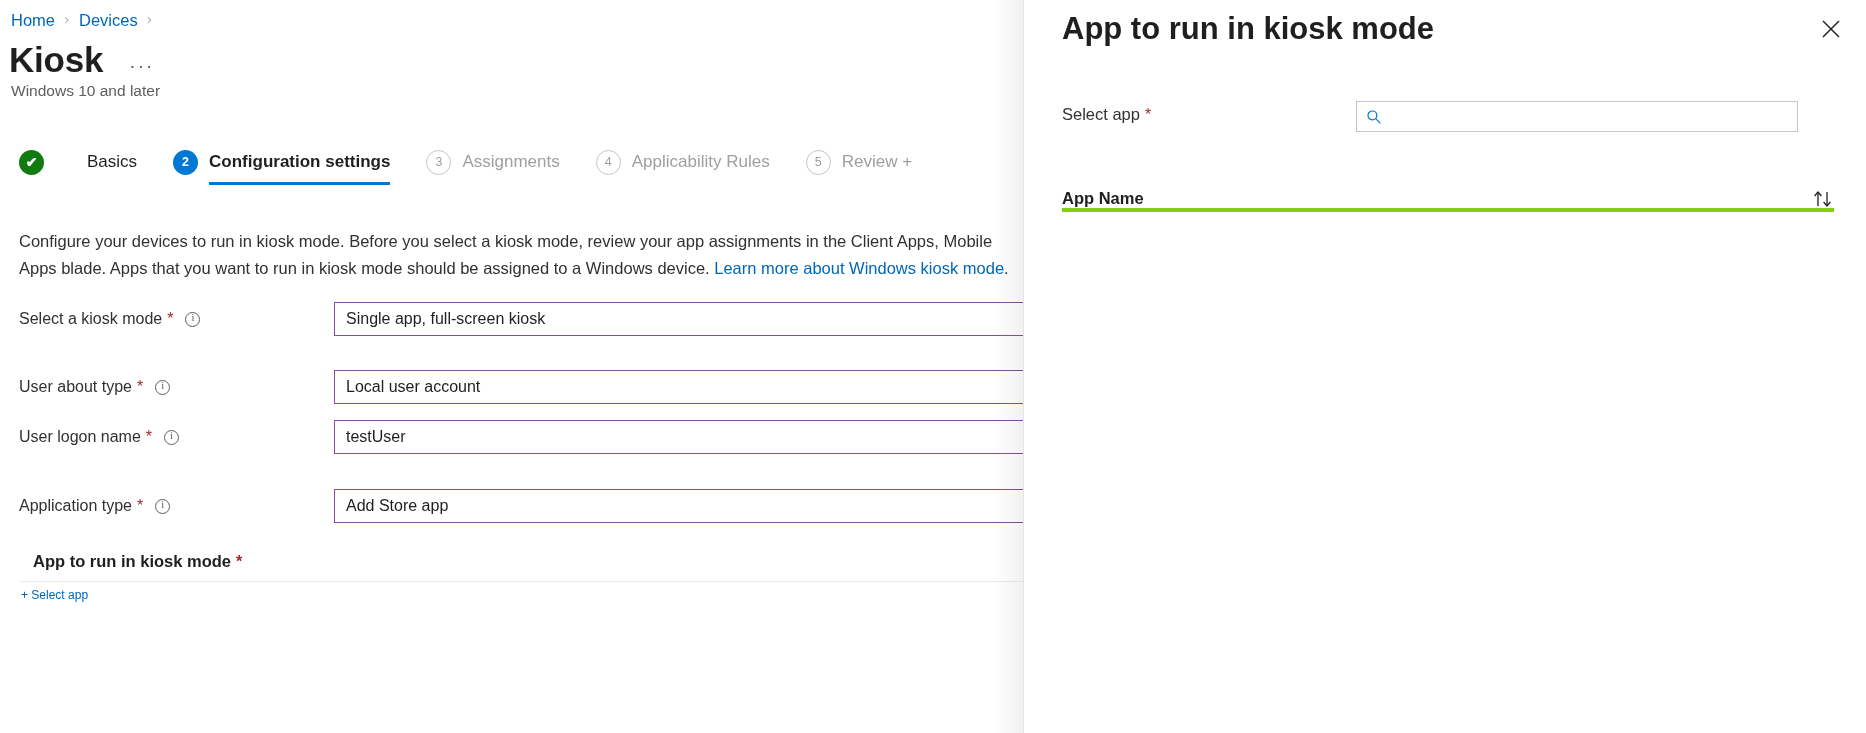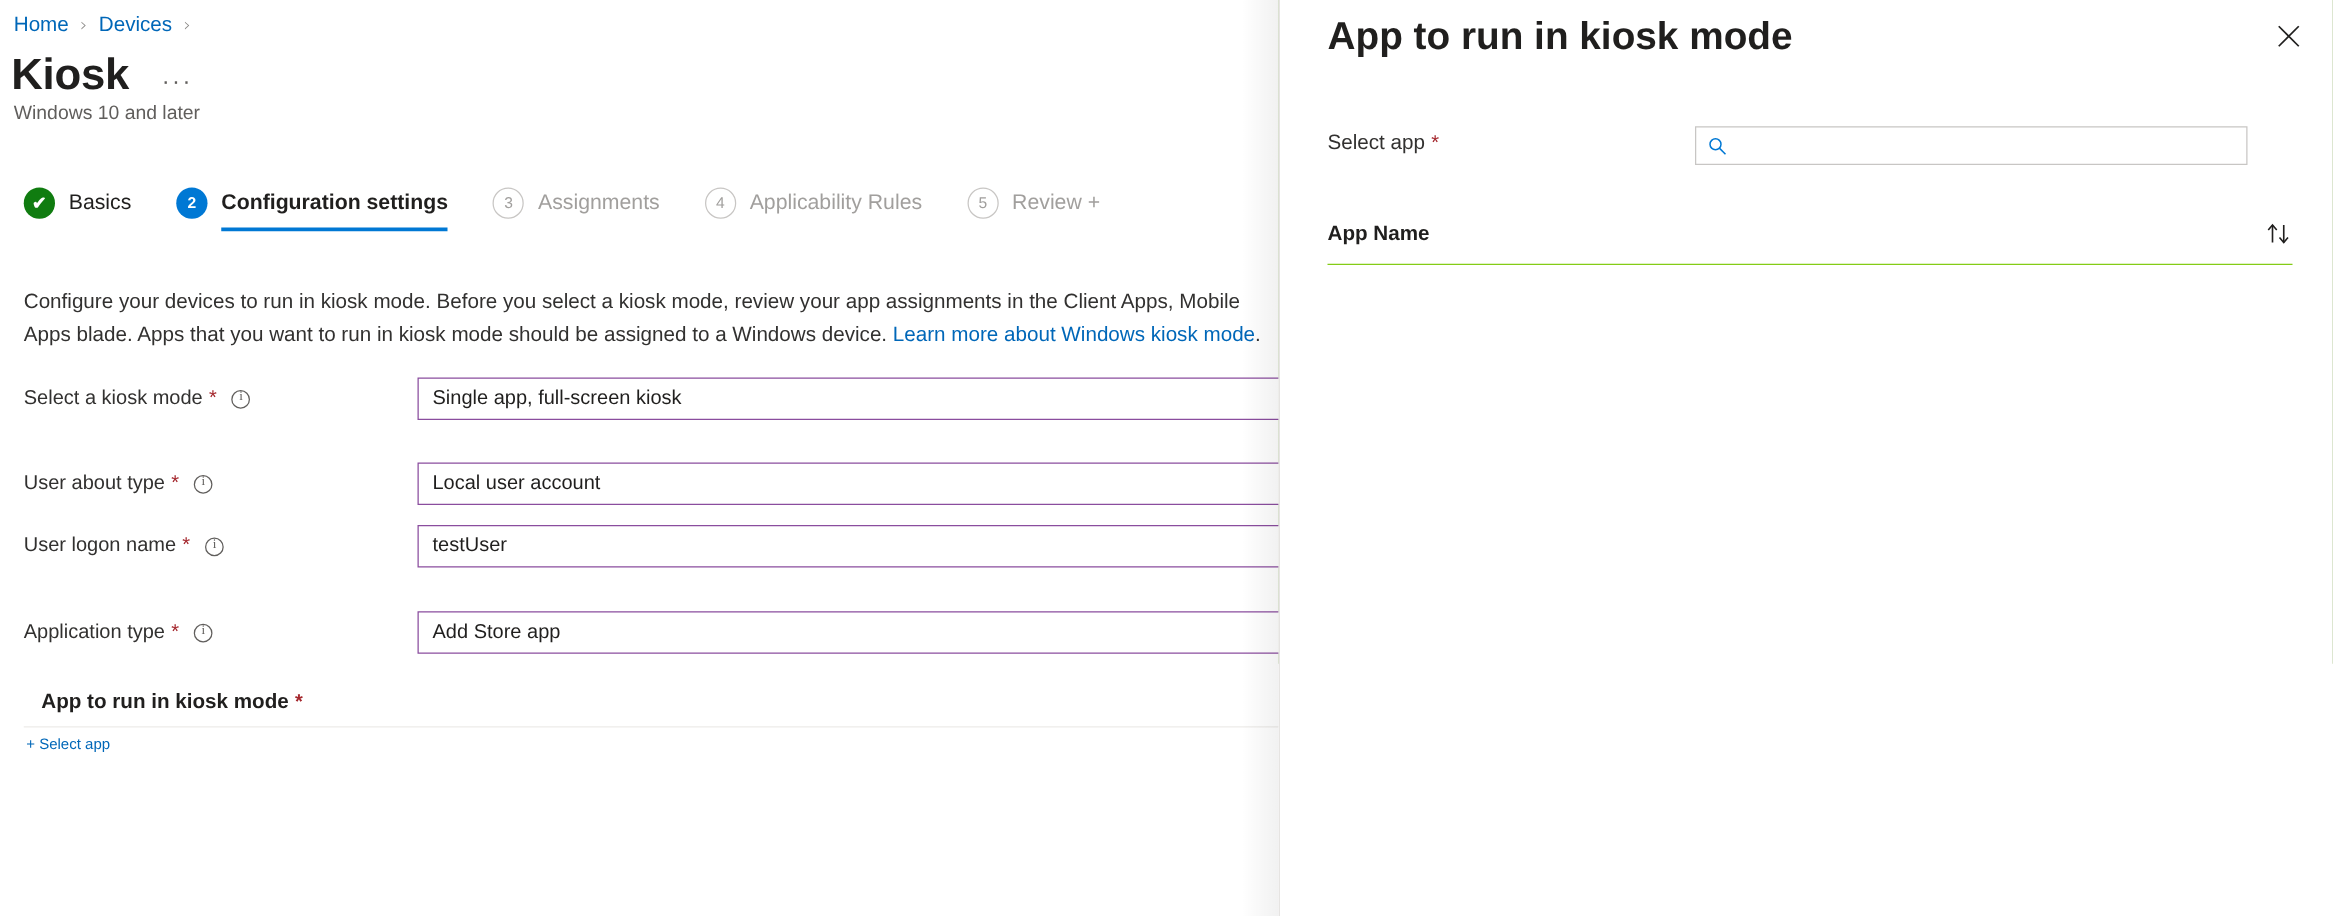--- a/index.html
+++ b/index.html
@@ -69,21 +69,21 @@
     font-size: 12.5px; font-weight: 600; flex: none;
     margin-right: 11px;
   }
   .tab .badge.done { background: #107c10; color: #fff; font-size: 14px; }
   .tab .badge.active { background: #0078d4; color: #fff; }
   .tab .badge.idle {
     background: #fff; color: #a19f9d;
     border: 1px solid #c8c6c4; font-weight: 400;
   }
   .tab .tab-label { font-size: 17px; line-height: 22px; color: #a19f9d; }
-  .tab.done .tab-label { color: #201f1e; }
+  .tab.done .tab-label { color: #201f1e; margin-left: 32px; }
   .tab.active .tab-label { color: #201f1e; font-weight: 600; }
   .tab.active .underline {
     position: absolute; left: 36px; right: 0; bottom: -4px;
     height: 3px; background: #0078d4;
   }
 
   
   #description {
     position: absolute; left: 19px; top: 228px;
     width: 1010px;
@@ -175,22 +175,22 @@
   #search-input {
     border: 0; outline: 0; flex: 1; height: 27px;
     font-family: "Liberation Sans", sans-serif;
     font-size: 16px; color: #201f1e; background: transparent;
   }
   #search-input::placeholder { color: #605e5c; }
 
   #list-header {
     position: absolute; left: 38px; top: 178px;
     width: 772px; height: 34px;
-    display: flex; align-items: flex-start; justify-content: space-between;
-    border-bottom: 1px solid #84cc16;
+    display: flex; align-items: flex-end; justify-content: space-between;
+    border-bottom: 4px solid #84cc16;
   }
   #list-header .col-title {
     font-size: 16.5px; font-weight: 700; color: #201f1e;
   }
   #sort-icon { display: flex; align-items: center; cursor: pointer; }
   .app-row {
     position: absolute; left: 38px; width: 772px; height: 44px;
     display: flex; align-items: center;
     border-bottom: 1px solid #edebe9;
     font-size: 16.5px; color: #201f1e;

